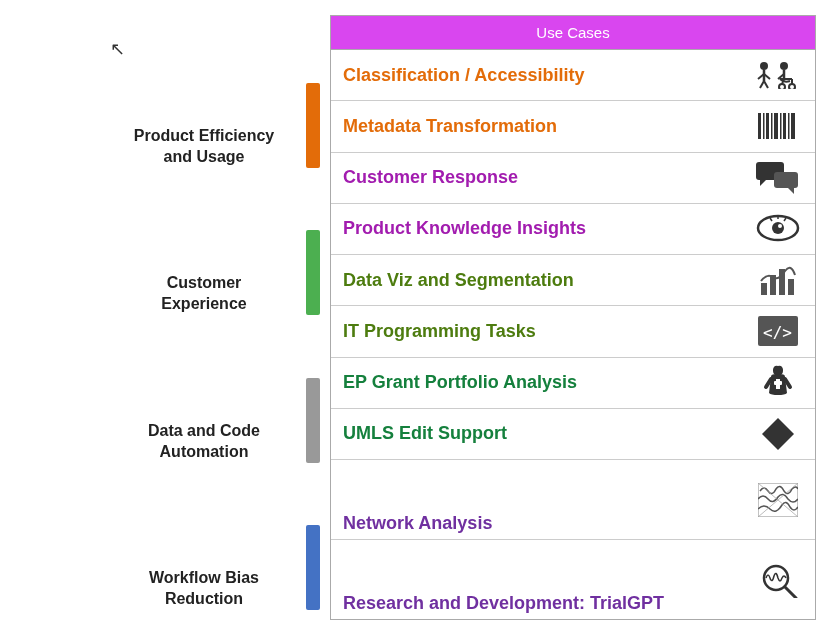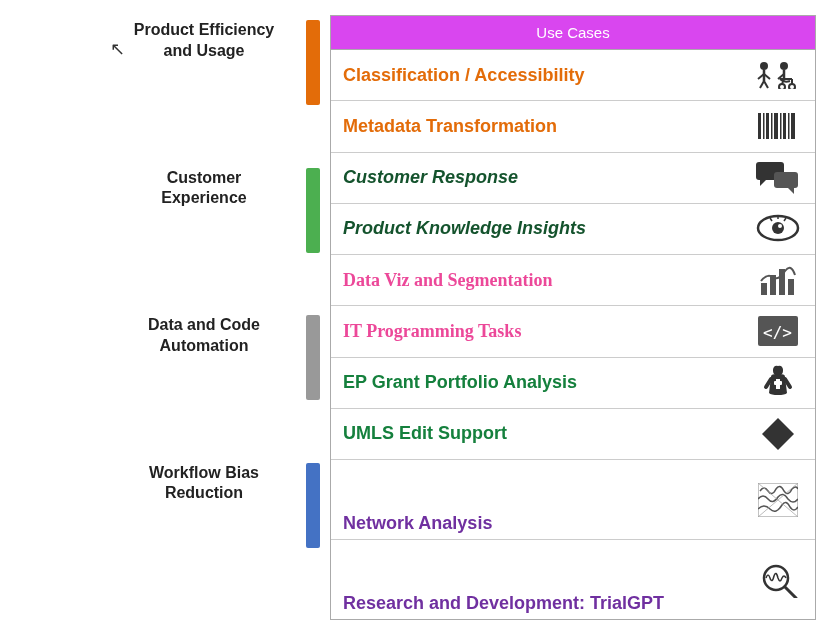--- a/index.html
+++ b/index.html
@@ -25,21 +25,21 @@
       flex-shrink: 0;
       display: flex;
       flex-direction: column;
       justify-content: space-around;
       padding: 10px 10px 10px 10px;
       position: relative;
     }
 
     .category-row {
       display: flex;
-      align-items: flex-start;
+      align-items: flex-end;
       justify-content: flex-end;
       gap: 12px;
       flex: 1;
     }
 
     .category-label {
       font-weight: bold;
       font-size: 16px;
       text-align: center;
       line-height: 1.3;
@@ -97,22 +97,22 @@
     }
 
     
     .color-orange { background-color: #E36C09; }
     .color-green { background-color: #4CAF50; }
     .color-gray { background-color: #999; }
     .color-blue { background-color: #4472C4; }
     .color-purple { background-color: #7030A0; }
 
     .text-orange { color: #E36C09; }
-    .text-green { color: #14532d; font-style: italic; }
-    .text-gray { color: #ec4899; font-family: Liberation Serif, serif; }
+    .text-green { color: #a21caf; }
+    .text-gray { color: #4d7c0f; }
     .text-blue { color: #15803d; }
     .text-purple { color: #7030A0; margin-top: 48px; }
 
     .underline { }
 
     
     .icon-container {
       width: 50px;
       display: flex;
       align-items: center;

